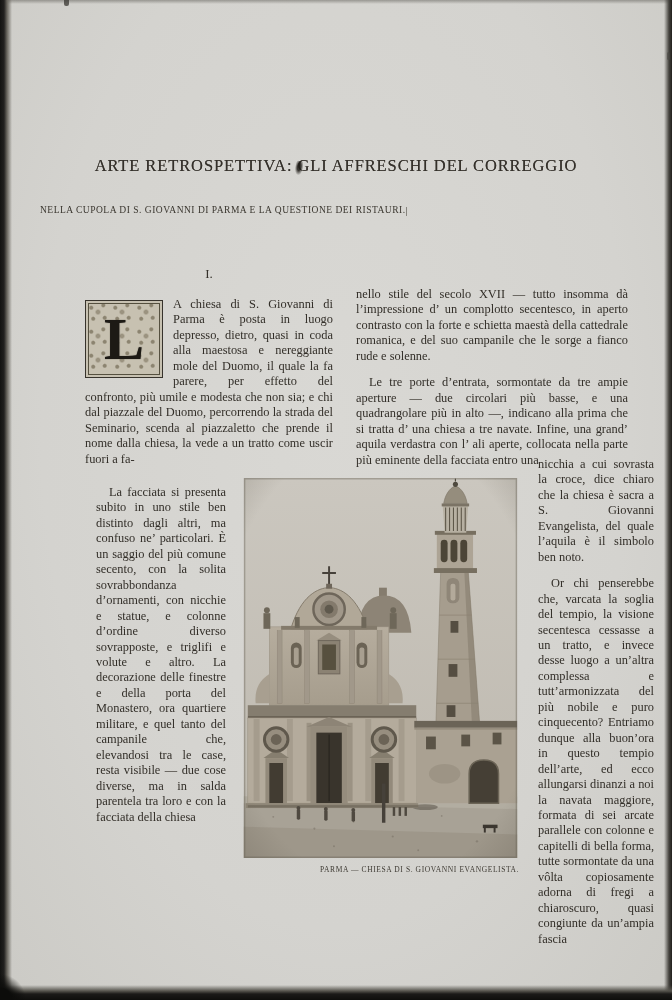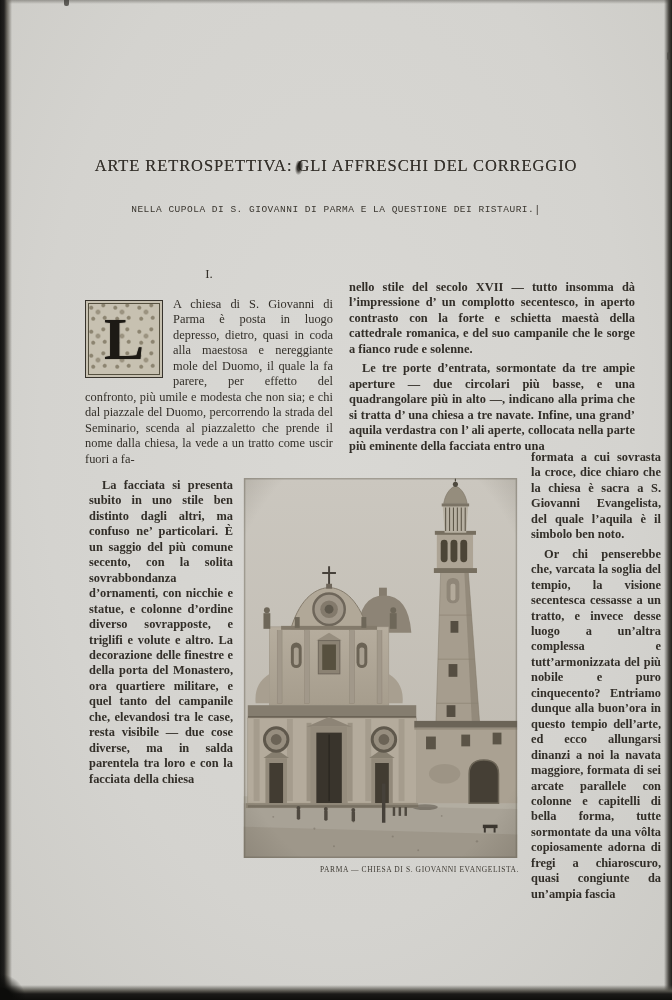--- a/index.html
+++ b/index.html
@@ -29,32 +29,32 @@
     position:absolute; left:40px; right:40px; top:156px; text-align:center;
     font-size:16.5px; letter-spacing:.9px; color:#34302a;
     text-shadow:0 0 .4px rgba(40,36,30,.65); white-space:nowrap;
   }
   .smudge {
     position:absolute; left:295px; top:161px; width:8px; height:14px;
     background:radial-gradient(ellipse at 50% 42%, rgba(28,25,20,.85) 0 32%, rgba(28,25,20,.3) 58%, transparent 74%);
     transform:rotate(9deg);
   }
   .subtitle {
-    position:absolute; left:40px; right:40px; top:204px; text-align:center;
-    font-size:9.5px; letter-spacing:.5px; color:#3a362f; white-space:nowrap;font-family:Liberation Mono, monospace;
+    position:absolute; left:40px; right:40px; top:204px; 
+    font-size:9.5px; letter-spacing:.5px; color:#3a362f; white-space:nowrap;
   }
   .subtitle .artifact { display:inline-block; transform:translateY(1px); font-size:10px; }
 
   .section-heading {
     position:absolute; left:85px; width:248px; top:266px; text-align:center;
     font-size:13px; color:#34302a;
   }
 
   .body-text { text-align:justify; font-size:12.4px; line-height:15.45px; color:#322e28; }
-  .body-text p { margin:4px;font-weight:bold; }
+  .body-text p { margin:11px; }
   .body-text p.indent { text-indent:13px; }
 
   .col-left-wide   { position:absolute; left:85px;  top:297px; width:248px; }
   .col-left-narrow { position:absolute; left:85px;  top:474px; width:152px; }
   .col-right-wide  { position:absolute; left:345px; top:276px; width:294px; }
   .col-right-narrow{ position:absolute; left:527px; top:446px; width:138px; }
 
   .dropcap-box {
     float:left; width:78px; height:78px; margin:3px 10px 1px 0; position:relative;
     border:1.5px solid #37332c; box-sizing:border-box;
@@ -110,21 +110,21 @@
   <div class="col-left-narrow body-text">
     <p class="indent">La facciata si presenta subito in uno stile ben distinto dagli altri, ma confuso ne’ particolari. È un saggio del più comune secento, con la solita sovrabbondanza d’ornamenti, con nicchie e statue, e colonne d’ordine diverso sovrapposte, e triglifi e volute e altro. La decorazione delle finestre e della porta del Monastero, ora quartiere militare, e quel tanto del campanile che, elevandosi tra le case, resta visibile — due cose diverse, ma in salda parentela tra loro e con la facciata della chiesa</p>
   </div>
 
   <div class="col-right-wide body-text">
     <p>nello stile del secolo XVII — tutto insomma dà l’impressione d’ un complotto secentesco, in aperto contrasto con la forte e schietta maestà della cattedrale romanica, e del suo campanile che le sorge a fianco rude e solenne.</p>
     <p class="indent">Le tre porte d’entrata, sormontate da tre ampie aperture — due circolari più basse, e una quadrangolare più in alto —, indicano alla prima che si tratta d’ una chiesa a tre navate. Infine, una grand’ aquila verdastra con l’ ali aperte, collocata nella parte più eminente della facciata entro una</p>
   </div>
 
   <div class="col-right-narrow body-text">
-    <p>formata a cui sovrasta la croce, dice chiaro che la chiesa è sacra a S. Giovanni Evangelista, del quale l’aquila è il simbolo ben noto.</p>
+    <p>nicchia a cui sovrasta la croce, dice chiaro che la chiesa è sacra a S. Giovanni Evangelista, del quale l’aquila è il simbolo ben noto.</p>
     <p class="indent">Or chi penserebbe che, varcata la soglia del tempio, la visione secentesca cessasse a un tratto, e invece desse luogo a un’altra complessa e tutt’armonizzata del più nobile e puro cinquecento? Entriamo dunque alla buon’ora in questo tempio dell’arte, ed ecco allungarsi dinanzi a noi la navata maggiore, formata di sei arcate parallele con colonne e capitelli di bella forma, tutte sormontate da una vôlta copiosamente adorna di fregi a chiaroscuro, quasi congiunte da un’ampia fascia</p>
   </div>
 
   <div class="photo">
     <svg viewBox="0 0 279 388" role="img" aria-label="Photograph of the baroque facade and bell tower of the church of S. Giovanni Evangelista in Parma">
       <defs>
         <linearGradient id="g-sky" x1="0" y1="0" x2="0" y2="1">
           <stop offset="0" stop-color="#cbc7bf"></stop>
             <stop offset="1" stop-color="#bdb8ae"></stop>
         </linearGradient>

